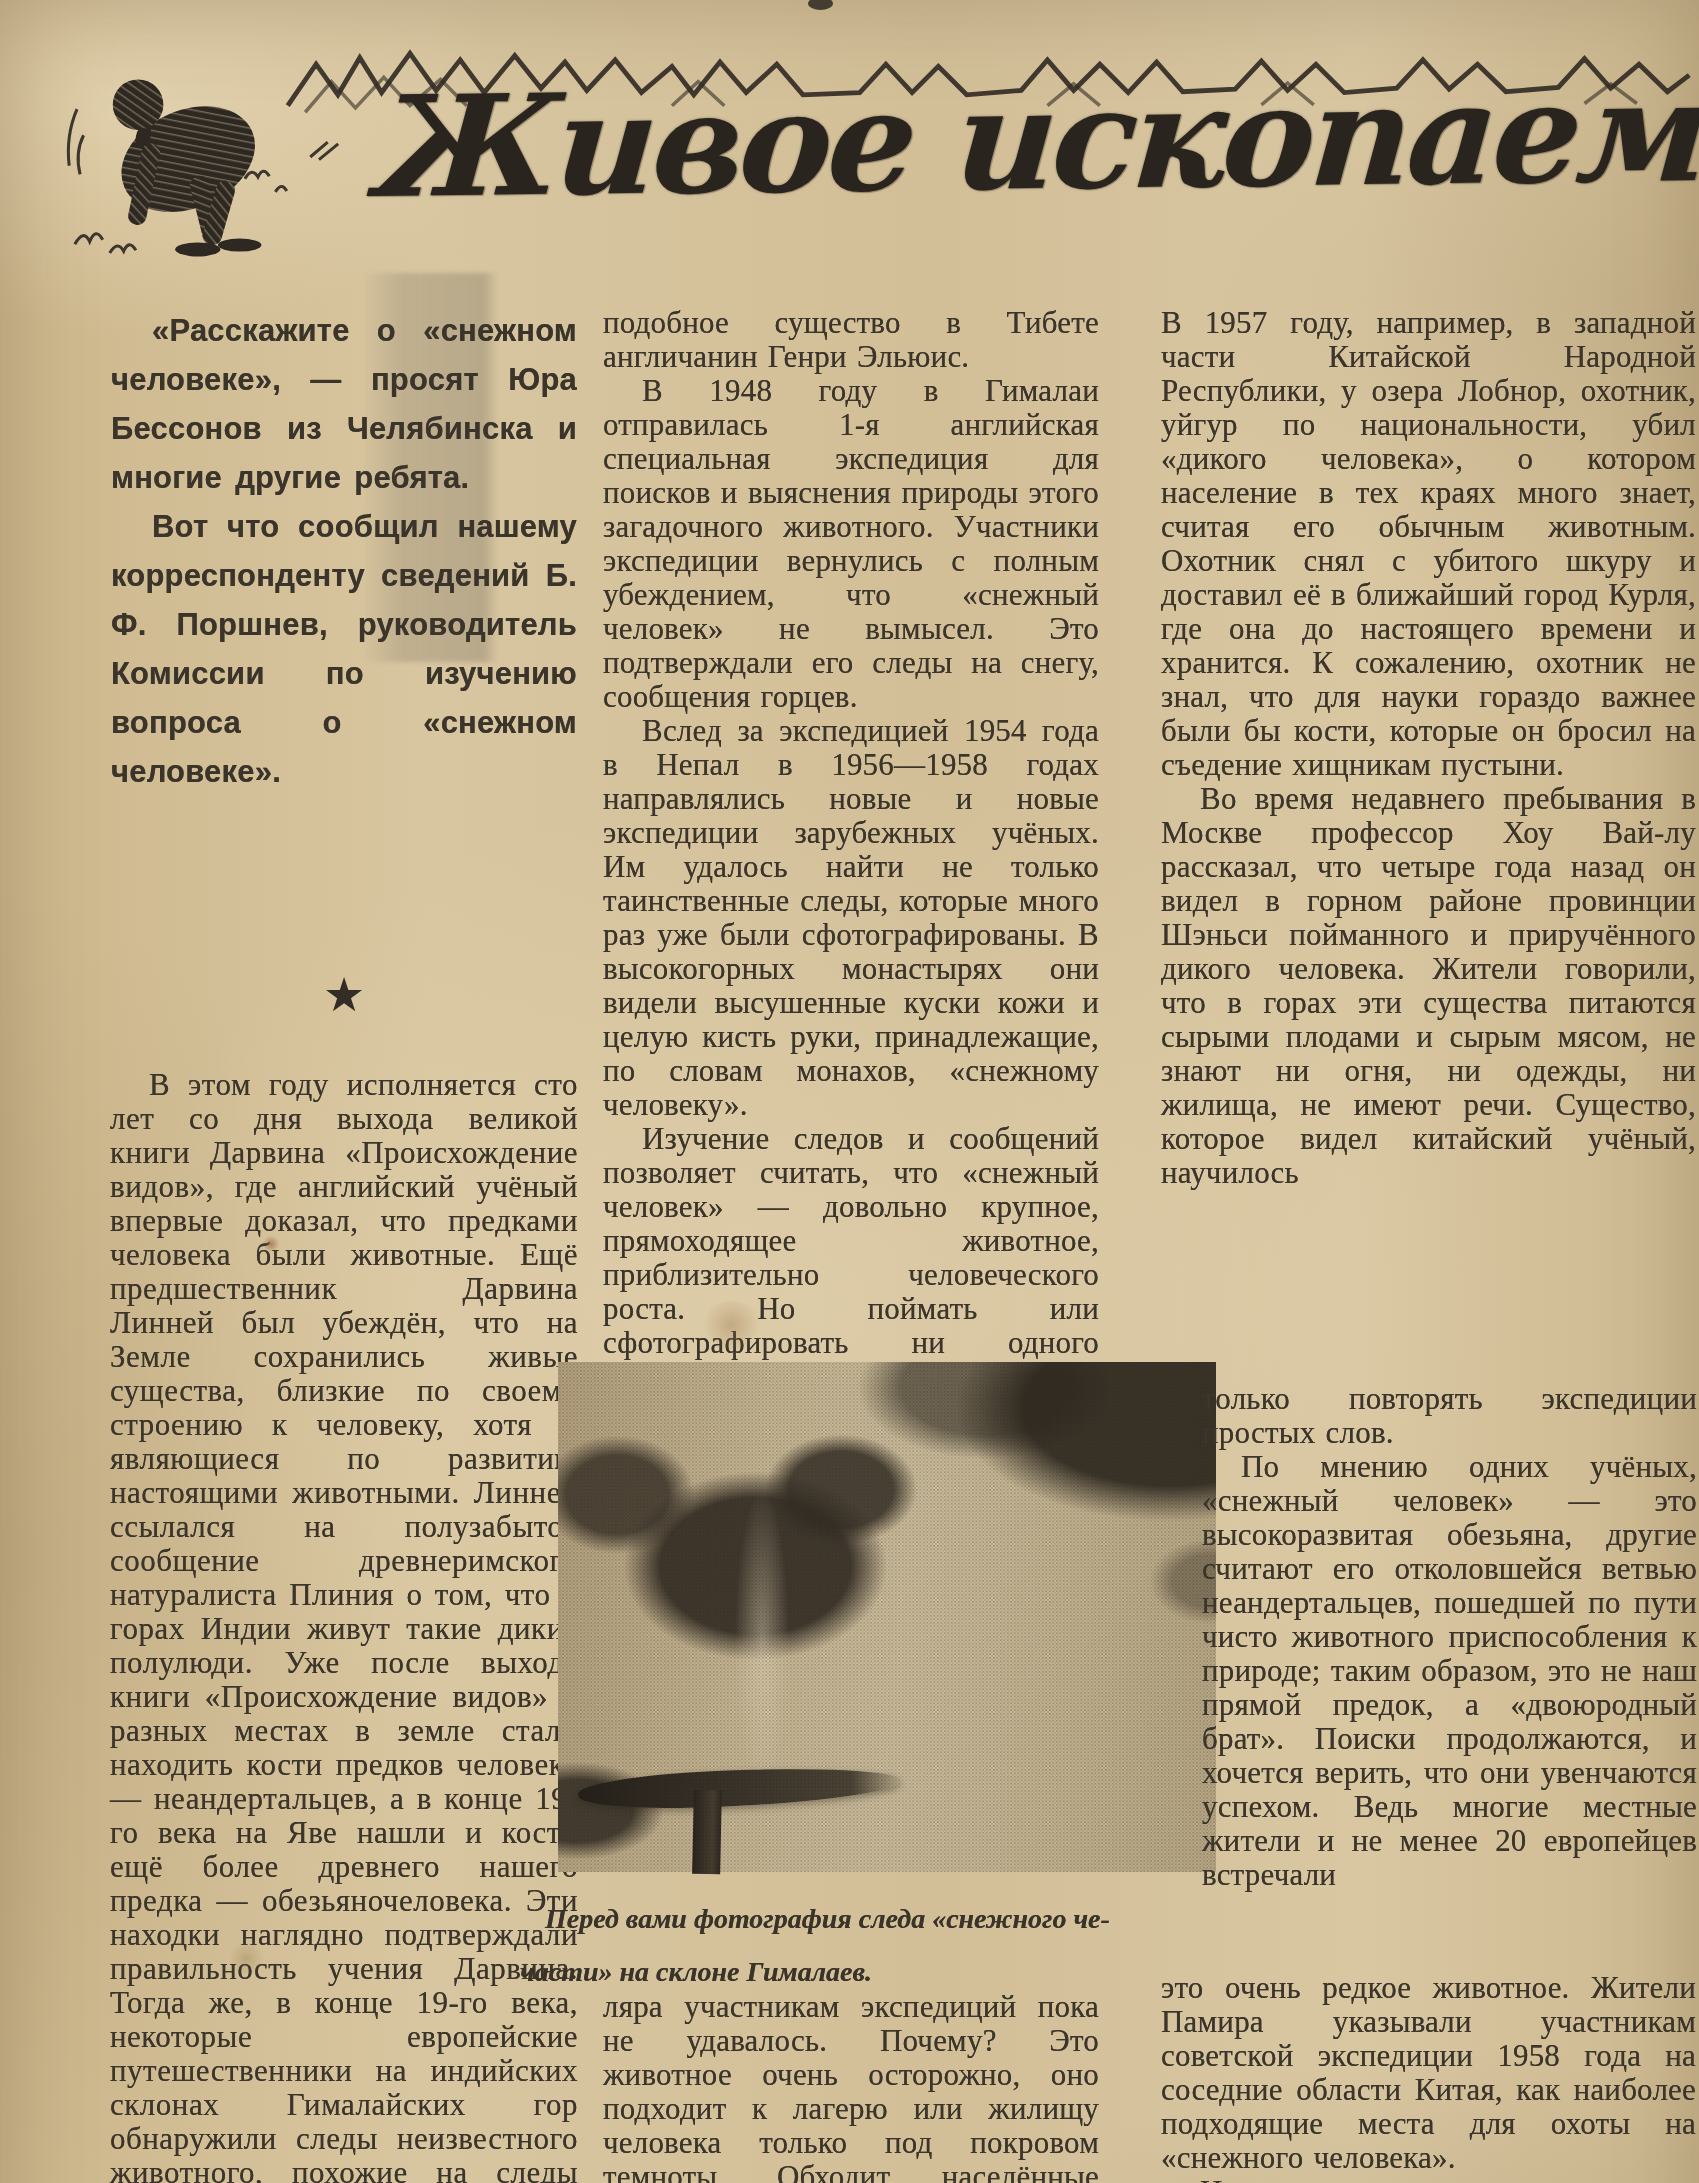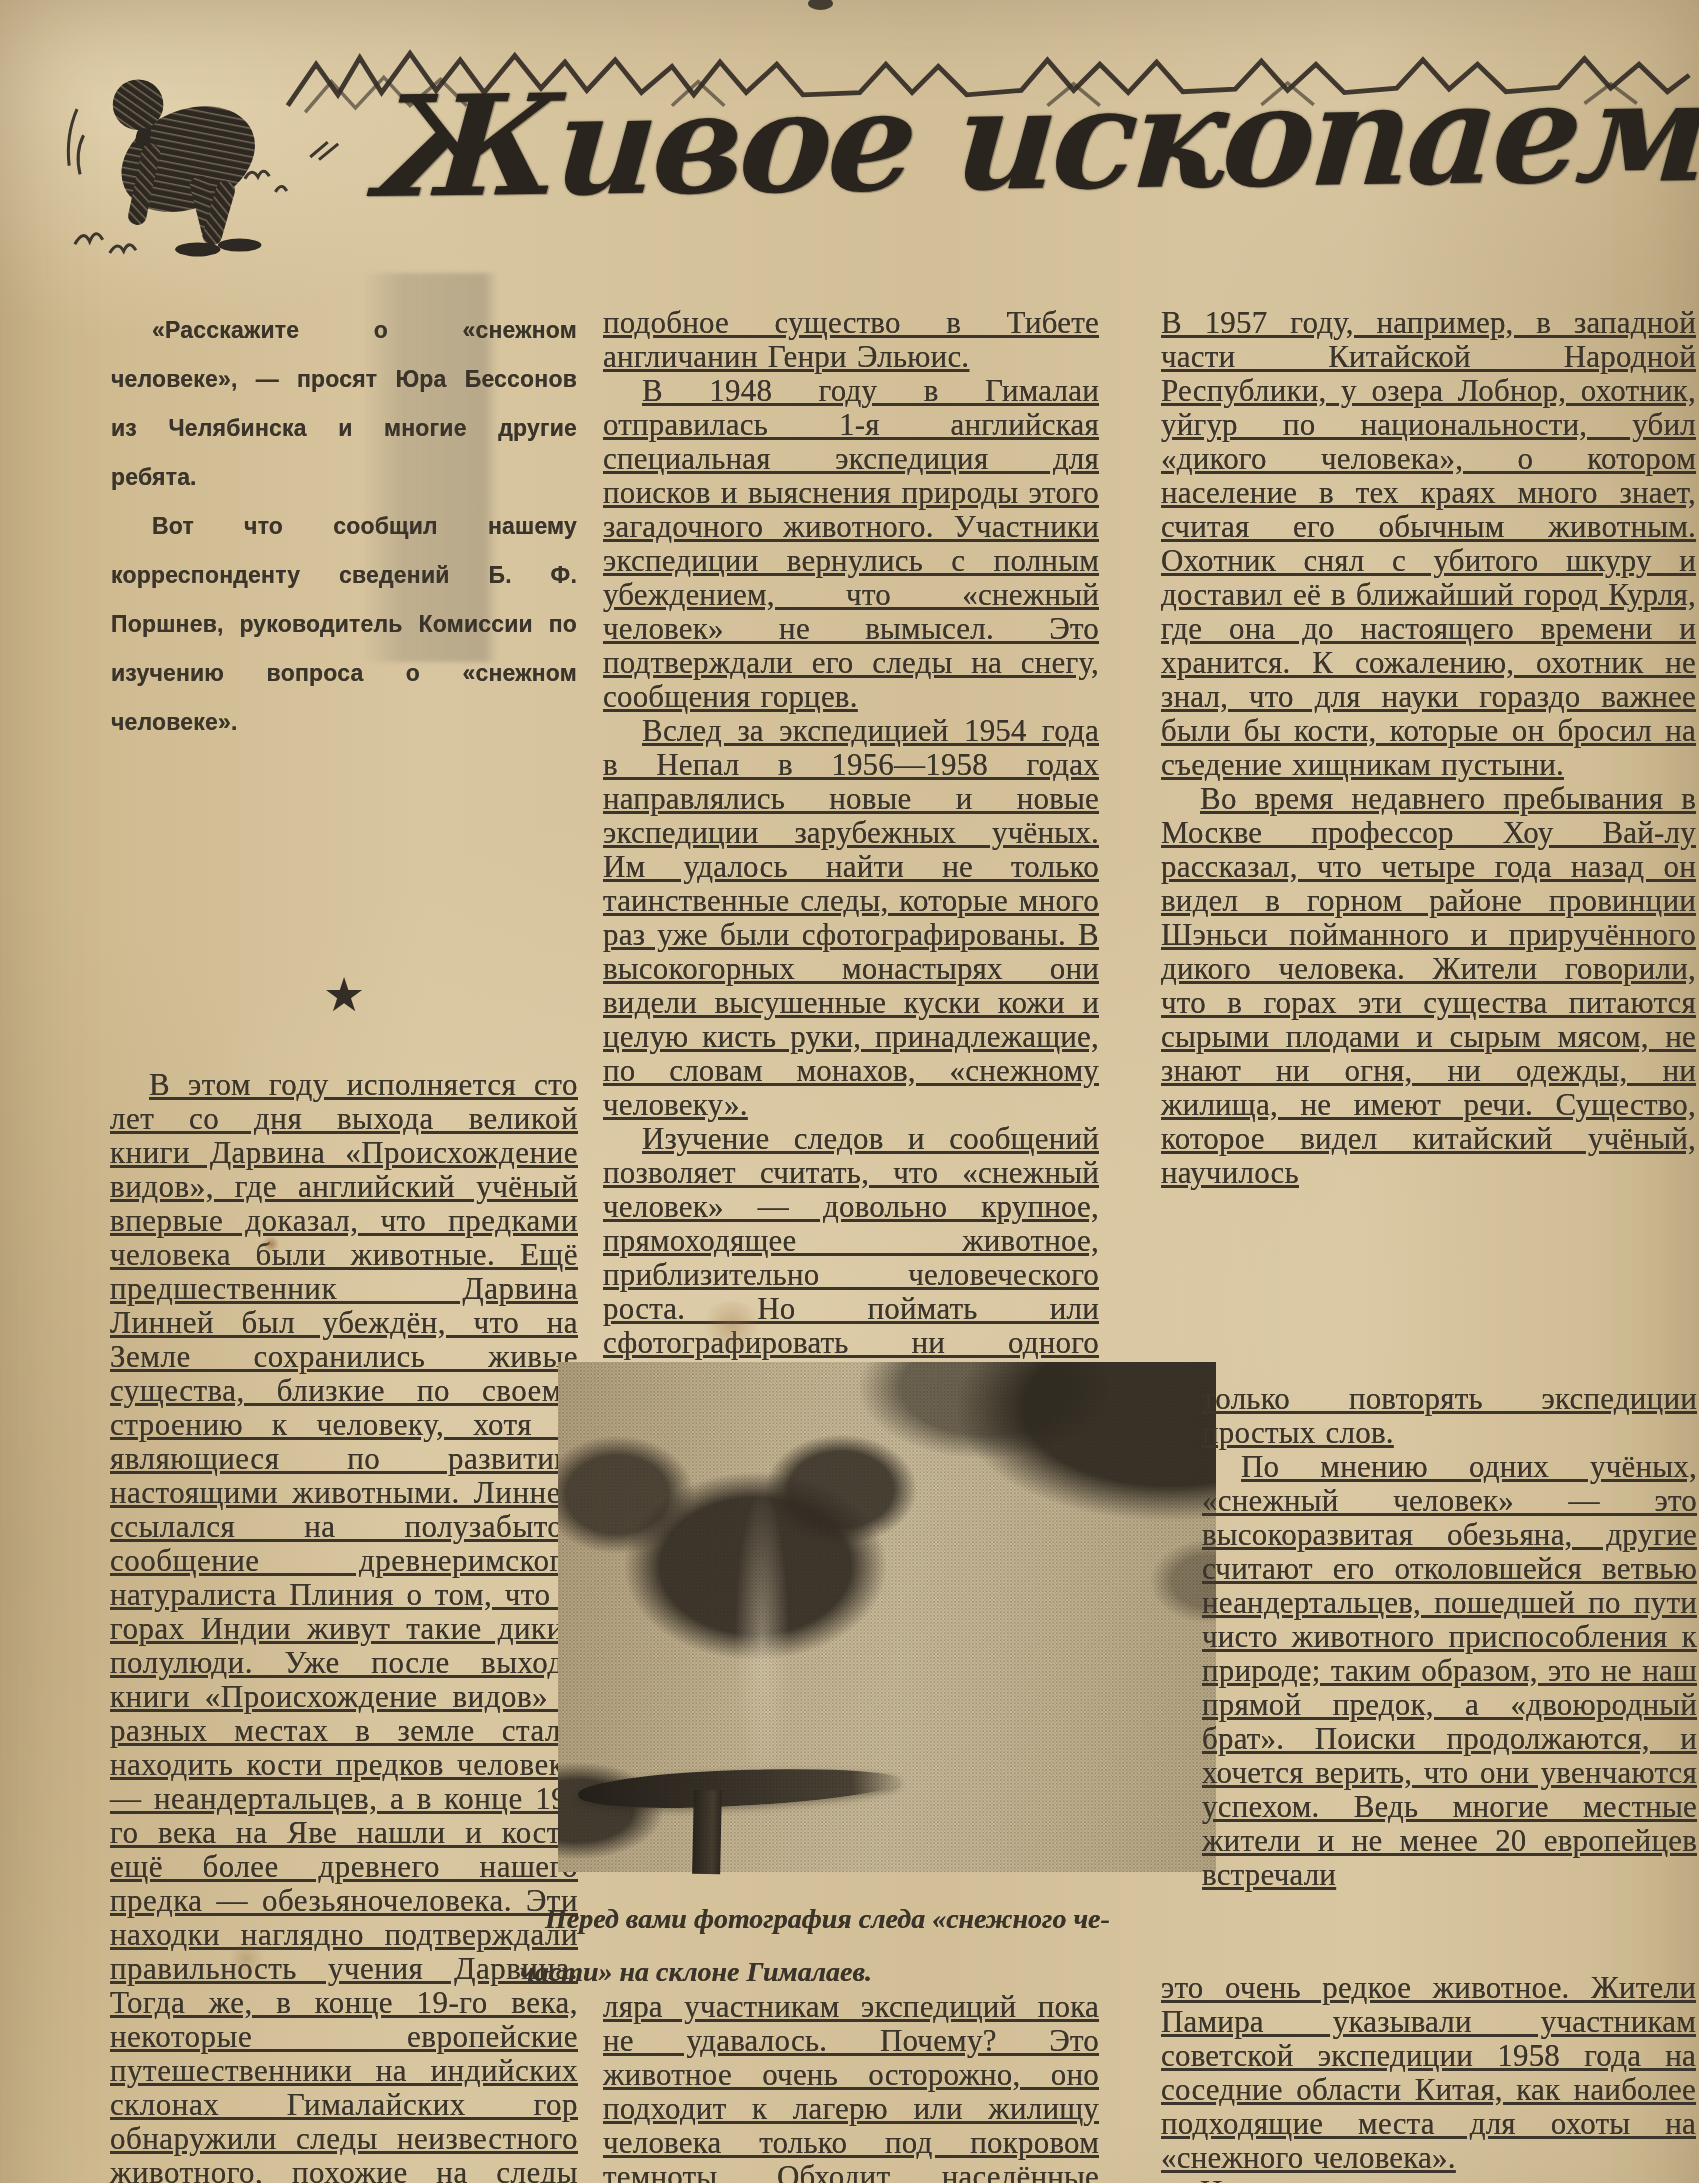--- a/index.html
+++ b/index.html
@@ -22,28 +22,28 @@
     font-family:"DejaVu Serif",serif;font-style:italic;font-weight:bold;
     font-size:139px;line-height:1;letter-spacing:-4.4px;white-space:nowrap;
     color:#29241d;transform:rotate(-0.7deg) skewX(-5deg);transform-origin:left top;
     text-shadow:0 0 2.6px rgba(41,36,29,.45), 1.3px 0.9px 0 rgba(41,36,29,.25);
   }
   .ink-blob{left:808px;top:-2.6px;width:25px;height:13px;border-radius:50%;
     background:#2f2b23;opacity:.85;filter:blur(0.4px);}
   
   .intro{left:111px;top:306px;width:466px;
     font-family:"Liberation Sans",sans-serif;font-weight:bold;
-    font-size:23px;line-height:49px;word-spacing:4.4px;letter-spacing:0.2px;color:#3a342b;}
+    font-size:31px;line-height:49px;word-spacing:4.4px;letter-spacing:0.2px;color:#3a342b;}
   .intro p{margin:0;text-align:justify;text-indent:41px;text-shadow:0 0 0.4px rgba(58,52,43,.7);}
   .star{left:111px;top:967px;width:466px;text-align:center;
     font-family:"DejaVu Sans",sans-serif;font-size:47px;color:#332d25;}
   .body-col{font-size:31px;line-height:34px;word-spacing:2.2px;letter-spacing:0.2px;
     color:#3b352b;}
   .body-col p{margin:0;text-align:justify;text-indent:39px;
-    text-shadow:0 0 0.4px rgba(59,53,43,.85);text-decoration:underline;}
+    text-shadow:0 0 0.4px rgba(59,53,43,.85);}
   .cont p:first-child{text-indent:0;}
   .col1{left:110px;top:1068px;width:468px;word-spacing:3.9px;letter-spacing:0.5px;}
   .col2a{left:603px;top:306px;width:496px;}
   .col2b{left:603px;top:1990px;width:496px;}
   .col3a{left:1161px;top:306px;width:535px;}
   .col3b{left:1202px;top:1382px;width:495px;}
   .col3c{left:1161px;top:1971px;width:535px;}
   .shadow-band{left:362px;top:273px;width:135px;height:389px;
     background:linear-gradient(to right, rgba(95,88,78,0) 0%, rgba(95,88,78,.20) 30%,
       rgba(95,88,78,.26) 90%, rgba(95,88,78,.02) 100%);

